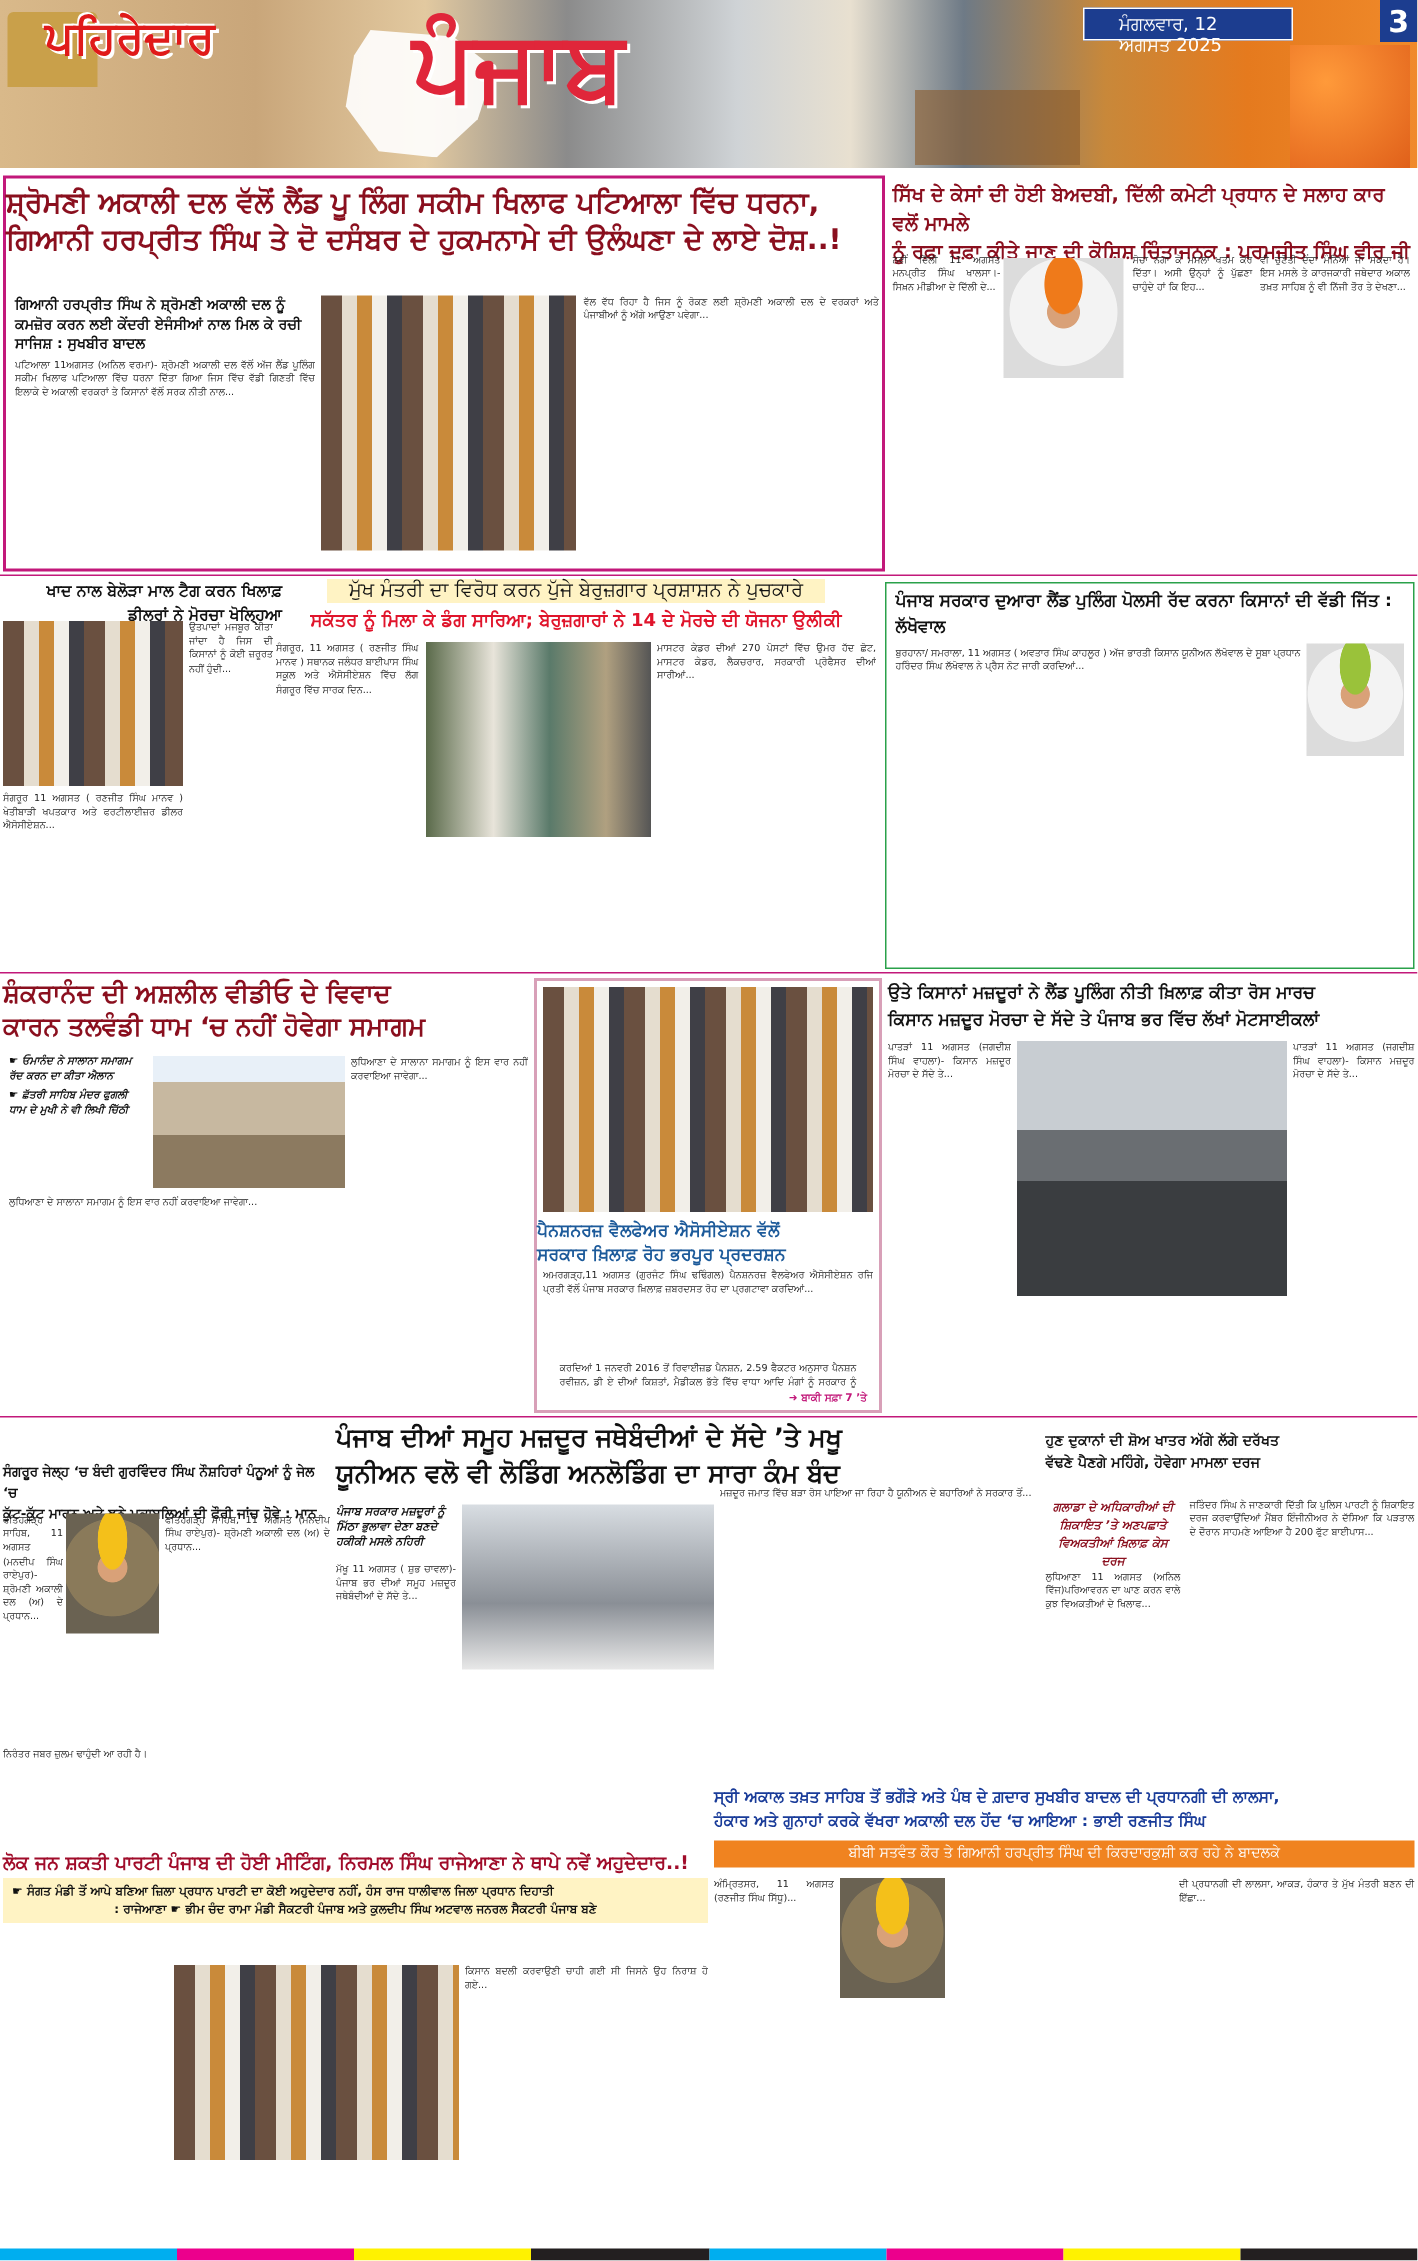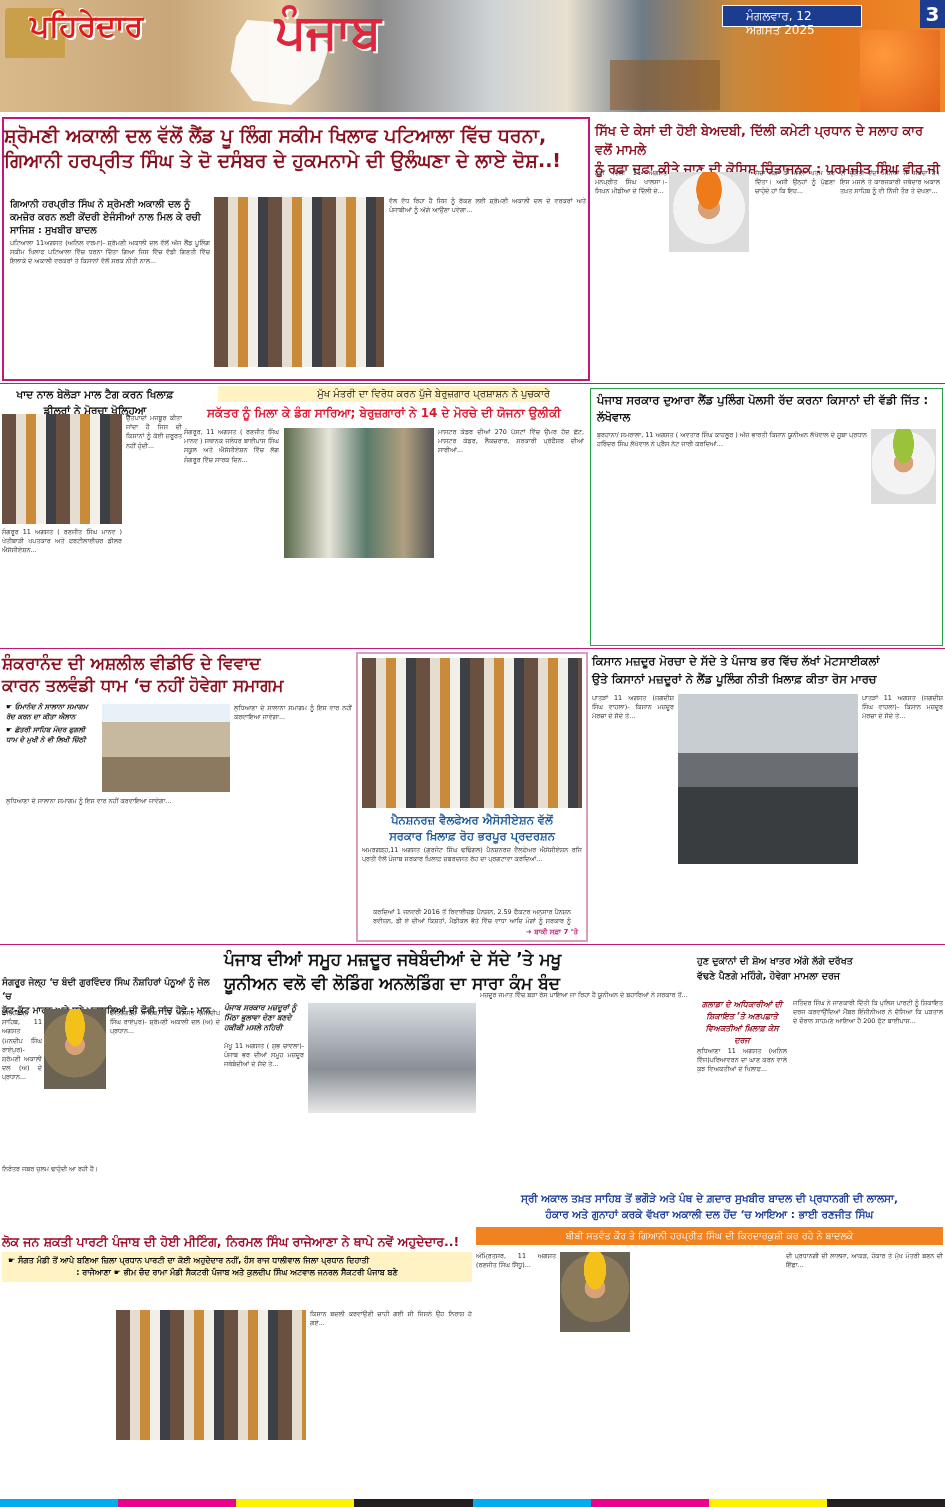--- a/index.html
+++ b/index.html
@@ -2,29 +2,29 @@
 <html><head>
 <meta charset="utf-8">
 <style>
 *{box-sizing:border-box;margin:0;padding:0}
 body{width:945px;height:1507px;background:#fff;font-family:"DejaVu Sans",sans-serif;position:relative;overflow:hidden;color:#111}
 .abs{position:absolute}
 .masthead{left:0;top:0;width:945px;height:112px;background:linear-gradient(90deg,#d9b98a 0%,#c9a67a 18%,#e2c9a0 30%,#8b8b8b 40%,#cfd3d6 52%,#e8e0d0 60%,#6e7a86 68%,#c8883a 78%,#e57a1e 88%,#f08a2a 100%);overflow:hidden}
 .masthead .temple{left:5px;top:8px;width:60px;height:50px;background:#c9a04a;border-radius:4px 4px 0 0}
 .masthead .brand{left:30px;top:8px;font-size:30px;font-weight:bold;color:#e01a1a;text-shadow:2px 2px 0 #fff,-1px -1px 0 #fff}
 .masthead .map{left:225px;top:20px;width:110px;height:85px;background:#fff;clip-path:polygon(20% 0,70% 5%,95% 30%,85% 70%,60% 100%,25% 95%,5% 60%,10% 20%);opacity:.9}
-.masthead .title{left:275px;top:8px;font-size:48px;font-weight:bold;color:#e0263a;font-family:Liberation Mono, monospace;text-shadow:2px 2px 0 #fff}
+.masthead .title{left:275px;top:8px;font-size:64px;font-weight:bold;color:#e0263a;font-family:Liberation Serif, serif;text-shadow:2px 2px 0 #fff}
 .masthead .date-box{left:722px;top:5px;width:140px;height:22px;background:#1c3d8f;color:#fff;font-size:12px;padding:3px 23px;border:1px solid #fff}
 .masthead .page-no{left:920px;top:0;width:25px;height:28px;background:#1c3d8f;color:#fff;font-size:20px;font-weight:bold;text-align:center;line-height:28px}
 .masthead .tractor{left:610px;top:60px;width:110px;height:50px;background:#8a5a2a;opacity:.6}
 .masthead .kids{left:860px;top:30px;width:80px;height:82px;background:radial-gradient(circle at 30% 30%,#ff9a3a,#e0601a)}
 .frame{border:2px solid #c2187a}
 .hl-maroon{color:#8a0f1e;font-weight:bold;text-align:left;font-family:"DejaVu Sans",sans-serif}
 .hl-red{color:#e0142b;font-weight:bold;text-align:center}
-.hl-blue{color:#1a3c99;font-weight:bold;text-align:center}
+.hl-blue{color:#1a3c99;font-weight:bold;text-align:left}
 .hl-black{color:#111;font-weight:bold;text-align:left}
 .body-text{font-size:6.4px;line-height:9.2px;color:#222;text-align:justify;overflow:hidden}
 .sub{font-weight:bold;font-size:11px;line-height:14px;color:#111}
 .photo{background:linear-gradient(135deg,#8b8f96,#c7c1b4 40%,#6b7280 70%,#a89c8a);overflow:hidden}
 .photo.crowd{background:repeating-linear-gradient(90deg,#6a5040 0 14px,#e5ddcf 14px 24px,#c98a3a 24px 34px,#f2efe9 34px 44px,#3f3f46 44px 54px)}
 .photo.portrait{background:radial-gradient(circle at 50% 35%,#e4b48a 0 18%,#f0f0f0 19% 60%,#d8d8d8 61%)}
 .photo.portrait.turban-o{background:radial-gradient(ellipse at 50% 22%,#ef7a1a 0 22%,transparent 23%),radial-gradient(circle at 50% 45%,#d9a178 0 18%,#f3f3f3 19% 60%,#dcdcdc 61%)}
 .photo.portrait.turban-y{background:radial-gradient(ellipse at 50% 22%,#f4c01a 0 22%,transparent 23%),radial-gradient(circle at 50% 45%,#d9a178 0 18%,#8a7a5a 19% 60%,#6a6252 61%)}
 .photo.portrait.turban-g{background:radial-gradient(ellipse at 50% 20%,#9ac23a 0 22%,transparent 23%),radial-gradient(circle at 50% 45%,#d9a178 0 18%,#f3f3f3 19% 60%,#dcdcdc 61%)}
 .photo.temple{background:linear-gradient(180deg,#e8f0f8 0 20%,#c7b8a0 20% 60%,#8c7a60 60%)}
@@ -63,28 +63,28 @@
   <div class="hl-maroon" style="font-size:13px;line-height:19px">ਨੂੰ ਰਫ਼ਾ ਦਫ਼ਾ ਕੀਤੇ ਜਾਣ ਦੀ ਕੋਸ਼ਿਸ਼ ਚਿੰਤਾਜਨਕ : ਪਰਮਜੀਤ ਸਿੰਘ ਵੀਰ ਜੀ</div>
   <div class="abs body-text" style="left:0;top:52px;width:72px;height:205px">ਨਵੀਂ ਦਿੱਲੀ 11 ਅਗਸਤ ਮਨਪ੍ਰੀਤ ਸਿੰਘ ਖਾਲਸਾ।- ਸਿਖ਼ਨ ਮੀਡੀਆ ਦੇ ਦਿੱਲੀ ਦੇ...</div>
   <div class="abs photo portrait turban-o" style="left:74px;top:55px;width:80px;height:80px"></div>
   <div class="abs body-text" style="left:160px;top:52px;width:80px;height:205px">ਸੋਚਾ ਨਗਾ ਕੇ ਮਸਲਾ ਖਤਮ ਕਰ ਦਿੱਤਾ। ਅਸੀ ਉਨ੍ਹਾਂ ਨੂੰ ਪੁੱਛਣਾ ਚਾਹੁੰਦੇ ਹਾਂ ਕਿ ਇਹ...</div>
   <div class="abs body-text" style="left:245px;top:52px;width:100px;height:205px">ਵੀ ਚੁਣੌਤੀ ਦੇਂਦਾ ਮੰਨਿਆਂ ਜਾ ਸਕਦਾ ਹੈ। ਇਸ ਮਸਲੇ ਤੇ ਕਾਰਜਕਾਰੀ ਜਥੇਦਾਰ ਅਕਾਲ ਤਖ਼ਤ ਸਾਹਿਬ ਨੂੰ ਵੀ ਨਿੱਜੀ ਤੌਰ ਤੇ ਦੇਖਣਾ...</div>
 </section>
 
 <div class="abs rule" style="left:0;top:383px;width:945px;height:1px"></div>
 
 <section class="abs" style="left:2px;top:386px;width:178px;height:260px">
-  <div class="hl-black" style="font-size:10.5px;line-height:16px;text-align:center;width:186px">ਖਾਦ ਨਾਲ ਬੇਲੋੜਾ ਮਾਲ ਟੈਗ ਕਰਨ ਖਿਲਾਫ਼ ਡੀਲਰਾਂ ਨੇ ਮੋਰਚਾ ਖੋਲ੍ਹਿਆ</div>
+  <div class="hl-black" style="font-size:10.5px;line-height:16px;text-align:right;width:186px">ਖਾਦ ਨਾਲ ਬੇਲੋੜਾ ਮਾਲ ਟੈਗ ਕਰਨ ਖਿਲਾਫ਼ ਡੀਲਰਾਂ ਨੇ ਮੋਰਚਾ ਖੋਲ੍ਹਿਆ</div>
   <div class="abs photo crowd" style="left:0;top:28px;width:120px;height:110px"></div>
   <div class="abs body-text" style="left:0;top:142px;width:120px;height:115px">ਸੰਗਰੂਰ 11 ਅਗਸਤ ( ਰਣਜੀਤ ਸਿੰਘ ਮਾਨਵ ) ਖੇਤੀਬਾੜੀ ਖਪਤਕਾਰ ਅਤੇ ਫਰਟੀਲਾਈਜ਼ਰ ਡੀਲਰ ਐਸੋਸੀਏਸ਼ਨ...</div>
   <div class="abs body-text" style="left:124px;top:28px;width:56px;height:230px">ਉਤਪਾਦਾਂ ਮਜਬੂਰ ਕੀਤਾ ਜਾਂਦਾ ਹੈ ਜਿਸ ਦੀ ਕਿਸਾਨਾਂ ਨੂੰ ਕੋਈ ਜ਼ਰੂਰਤ ਨਹੀਂ ਹੁੰਦੀ...</div>
 </section>
 
 <section class="abs" style="left:184px;top:386px;width:400px;height:260px">
-  <div class="band-yellow" style="font-size:10px;line-height:16px;text-align:right;margin:0 34px">ਮੁੱਖ ਮੰਤਰੀ ਦਾ ਵਿਰੋਧ ਕਰਨ ਪੁੱਜੇ ਬੇਰੁਜ਼ਗਾਰ ਪ੍ਰਸ਼ਾਸ਼ਨ ਨੇ ਪੁਚਕਾਰੇ</div>
+  <div class="band-yellow" style="font-size:13px;line-height:16px;text-align:center;margin:0 34px">ਮੁੱਖ ਮੰਤਰੀ ਦਾ ਵਿਰੋਧ ਕਰਨ ਪੁੱਜੇ ਬੇਰੁਜ਼ਗਾਰ ਪ੍ਰਸ਼ਾਸ਼ਨ ਨੇ ਪੁਚਕਾਰੇ</div>
   <div class="hl-red" style="font-size:12px;line-height:18px;margin-top:2px">ਸਕੱਤਰ ਨੂੰ ਮਿਲਾ ਕੇ ਡੰਗ ਸਾਰਿਆ; ਬੇਰੁਜ਼ਗਾਰਾਂ ਨੇ 14 ਦੇ ਮੋਰਚੇ ਦੀ ਯੋਜਨਾ ਉਲੀਕੀ</div>
   <div class="abs body-text" style="left:0;top:42px;width:95px;height:215px">ਸੰਗਰੂਰ, 11 ਅਗਸਤ ( ਰਣਜੀਤ ਸਿੰਘ ਮਾਨਵ ) ਸਥਾਨਕ ਜਲੰਧਰ ਬਾਈਪਾਸ ਸਿੰਘ ਸਕੂਲ ਅਤੇ ਐਸੋਸੀਏਸ਼ਨ ਵਿੱਚ ਲੱਗ ਸੰਗਰੂਰ ਵਿੱਚ ਸਾਰਕ ਦਿਨ...</div>
   <div class="abs photo" style="left:100px;top:42px;width:150px;height:130px;background:linear-gradient(90deg,#5a6a4a,#e8e4da 30%,#5a7a6a 55%,#b0a080 80%,#555)"></div>
   <div class="abs body-text" style="left:254px;top:42px;width:146px;height:215px">ਮਾਸਟਰ ਕੇਡਰ ਦੀਆਂ 270 ਪੋਸਟਾਂ ਵਿੱਚ ਉਮਰ ਹੱਦ ਛੋਟ, ਮਾਸਟਰ ਕੇਡਰ, ਲੈਕਚਰਾਰ, ਸਰਕਾਰੀ ਪ੍ਰੋਫੈਸਰ ਦੀਆਂ ਸਾਰੀਆਂ...</div>
 </section>
 
 <section class="abs band-green" style="left:590px;top:388px;width:353px;height:258px">
   <div class="hl-black" style="font-size:11.5px;line-height:17px;padding:3px 6px">ਪੰਜਾਬ ਸਰਕਾਰ ਦੁਆਰਾ ਲੈਂਡ ਪੁਲਿੰਗ ਪੋਲਸੀ ਰੱਦ ਕਰਨਾ ਕਿਸਾਨਾਂ ਦੀ ਵੱਡੀ ਜਿੱਤ : ਲੱਖੋਵਾਲ</div>
   <div class="abs photo portrait turban-g" style="left:280px;top:40px;width:65px;height:75px"></div>
   <div class="abs body-text" style="left:6px;top:42px;width:270px;height:210px">ਬੁਰਹਾਨਾ/ ਸਮਰਾਲਾ, 11 ਅਗਸਤ ( ਅਵਤਾਰ ਸਿੰਘ ਕਾਹਲੂਰ ) ਅੱਜ ਭਾਰਤੀ ਕਿਸਾਨ ਯੂਨੀਅਨ ਲੱਖੋਵਾਲ ਦੇ ਸੂਬਾ ਪ੍ਰਧਾਨ ਹਰਿੰਦਰ ਸਿੰਘ ਲੱਖੋਵਾਲ ਨੇ ਪ੍ਰੈਸ ਨੋਟ ਜਾਰੀ ਕਰਦਿਆਂ...</div>
@@ -107,22 +107,22 @@
 <section class="abs frame" style="left:356px;top:652px;width:232px;height:290px;border-color:#d8a0b8">
   <div class="photo crowd" style="margin:4px;height:150px"></div>
   <div class="hl-blue" style="font-size:11.5px;line-height:16px;color:#1c5a9a">ਪੈਨਸ਼ਨਰਜ਼ ਵੈਲਫੇਅਰ ਐਸੋਸੀਏਸ਼ਨ ਵੱਲੋਂ</div>
   <div class="hl-blue" style="font-size:11.5px;line-height:16px;color:#1c5a9a">ਸਰਕਾਰ ਖ਼ਿਲਾਫ਼ ਰੋਹ ਭਰਪੂਰ ਪ੍ਰਦਰਸ਼ਨ</div>
   <div class="body-text" style="margin:2px 4px;height:60px">ਅਮਰਗੜ੍ਹ,11 ਅਗਸਤ (ਗੁਰਜੰਟ ਸਿੰਘ ਢਢਿੰਗਲ) ਪੈਨਸ਼ਨਰਜ਼ ਵੈਲਫੇਅਰ ਐਸੋਸੀਏਸ਼ਨ ਰਜਿ ਪ੍ਰਤੀ ਵੱਲੋਂ ਪੰਜਾਬ ਸਰਕਾਰ ਖ਼ਿਲਾਫ਼ ਜ਼ਬਰਦਸਤ ਰੋਹ ਦਾ ਪ੍ਰਗਟਾਵਾ ਕਰਦਿਆਂ...</div>
   <div class="body-text" style="margin:0 15px;height:18px">ਕਰਦਿਆਂ 1 ਜਨਵਰੀ 2016 ਤੋਂ ਰਿਵਾਈਜ਼ਡ ਪੈਨਸ਼ਨ, 2.59 ਫੈਕਟਰ ਅਨੁਸਾਰ ਪੈਨਸ਼ਨ ਰਵੀਜ਼ਨ, ਡੀ ਏ ਦੀਆਂ ਕਿਸ਼ਤਾਂ, ਮੈਡੀਕਲ ਭੱਤੇ ਵਿੱਚ ਵਾਧਾ ਆਦਿ ਮੰਗਾਂ ਨੂੰ ਸਰਕਾਰ ਨੂੰ ਦਰਸਾਇਆ।</div>
   <div style="position:absolute;right:8px;bottom:4px;font-size:7px;color:#c2187a;font-weight:bold"><span>➜ </span><span>ਬਾਕੀ ਸਫ਼ਾ 7 ’ਤੇ</span></div>
 </section>
 
 <section class="abs" style="left:592px;top:652px;width:351px;height:290px">
+  <div class="hl-black" style="font-size:11.5px;line-height:18px">ਉਤੇ ਕਿਸਾਨਾਂ ਮਜ਼ਦੂਰਾਂ ਨੇ ਲੈਂਡ ਪੂਲਿੰਗ ਨੀਤੀ ਖ਼ਿਲਾਫ਼ ਕੀਤਾ ਰੋਸ ਮਾਰਚ</div>
   <div class="hl-black" style="font-size:11.5px;line-height:18px">ਕਿਸਾਨ ਮਜ਼ਦੂਰ ਮੋਰਚਾ ਦੇ ਸੱਦੇ ਤੇ ਪੰਜਾਬ ਭਰ ਵਿੱਚ ਲੱਖਾਂ ਮੋਟਸਾਈਕਲਾਂ</div>
-  <div class="hl-black" style="font-size:11.5px;line-height:18px">ਉਤੇ ਕਿਸਾਨਾਂ ਮਜ਼ਦੂਰਾਂ ਨੇ ਲੈਂਡ ਪੂਲਿੰਗ ਨੀਤੀ ਖ਼ਿਲਾਫ਼ ਕੀਤਾ ਰੋਸ ਮਾਰਚ</div>
   <div class="abs body-text" style="left:0;top:42px;width:82px;height:245px">ਪਾਤੜਾਂ 11 ਅਗਸਤ (ਜਗਦੀਸ਼ ਸਿੰਘ ਵਾਹਲਾ)- ਕਿਸਾਨ ਮਜ਼ਦੂਰ ਮੋਰਚਾ ਦੇ ਸੱਦੇ ਤੇ...</div>
   <div class="abs photo rally" style="left:86px;top:42px;width:180px;height:170px"></div>
   <div class="abs body-text" style="left:270px;top:42px;width:81px;height:245px">ਪਾਤੜਾਂ 11 ਅਗਸਤ (ਜਗਦੀਸ਼ ਸਿੰਘ ਵਾਹਲਾ)- ਕਿਸਾਨ ਮਜ਼ਦੂਰ ਮੋਰਚਾ ਦੇ ਸੱਦੇ ਤੇ...</div>
 </section>
 
 <div class="abs rule" style="left:0;top:944px;width:945px;height:1px"></div>
 
 <section class="abs" style="left:2px;top:975px;width:218px;height:240px">
   <div class="hl-black" style="font-size:9px;line-height:14px">ਸੰਗਰੂਰ ਜੇਲ੍ਹ ‘ਚ ਬੰਦੀ ਗੁਰਵਿੰਦਰ ਸਿੰਘ ਨੌਸ਼ਹਿਰਾਂ ਪੰਨੂਆਂ ਨੂੰ ਜੇਲ ‘ਚ</div>
   <div class="hl-black" style="font-size:9px;line-height:14px">ਕੁੱਟ-ਕੁੱਟ ਮਾਰਨ ਅਤੇ ਝੂਠੇ ਮੁਕਾਬਲਿਆਂ ਦੀ ਫੌਰੀ ਜਾਂਚ ਹੋਵੇ : ਮਾਨ</div>

